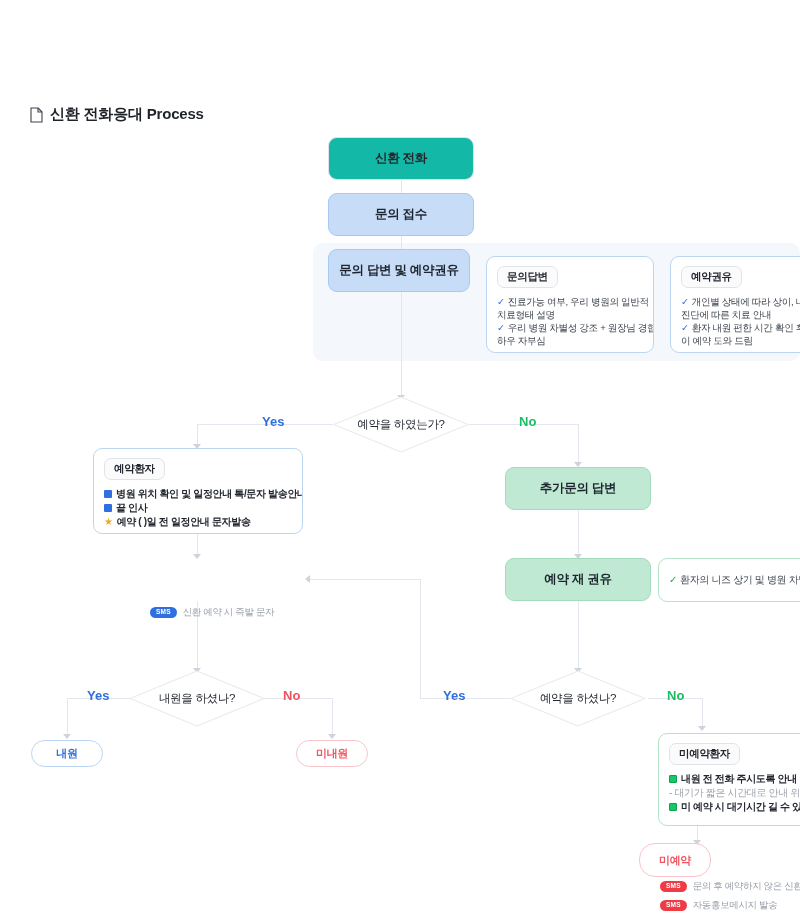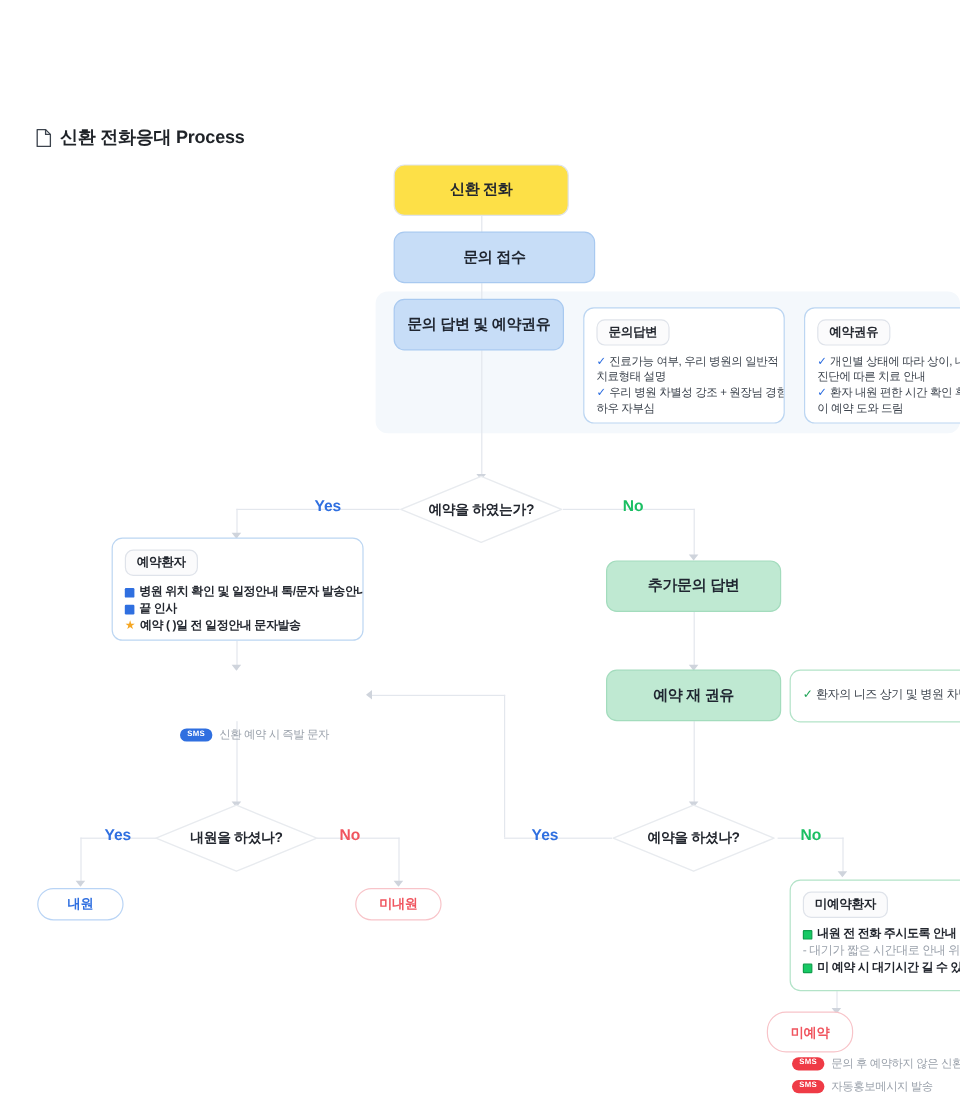--- a/index.html
+++ b/index.html
@@ -13,21 +13,21 @@
   
   .title-row{position:absolute;left:30px;top:105px;display:flex;align-items:center;gap:7px;}
   .doc-icon{width:13px;height:16px;position:relative;display:inline-block;}
   .doc-icon svg{display:block;}
   .title-text{font-size:15px;font-weight:bold;letter-spacing:-0.2px;color:#1f2328;}
 
   
   .node{position:absolute;box-sizing:border-box;display:flex;align-items:center;
         justify-content:center;text-align:center;border-radius:9px;
         font-size:12.5px;font-weight:bold;letter-spacing:-0.3px;}
-  .n-white{background:#fde047;border:1px solid #dfe3ea;color:#23272f;}
+  .n-white{background:#14b8a6;border:1px solid #dfe3ea;color:#23272f;}
   .n-blue{background:#c7ddf7;border:1px solid #a8c9f0;color:#1f2530;}
   .n-green{background:#bfe9d2;border:1px solid #a3dcbd;color:#1f2530;}
 
   
   .panel-bg{position:absolute;background:#f4f8fc;border-radius:10px;}
   .card{position:absolute;box-sizing:border-box;background:#ffffff;border-radius:9px;padding:9px 10px 10px 10px;overflow:hidden;}
   .card-blue{border:1px solid #bcd6f2;}
   .card-green{border:1px solid #b3e3c8;}
   .card-chip{display:inline-block;border:1px solid #dfe3ea;border-radius:7px;
              background:#fbfbfc;font-size:10.5px;font-weight:bold;letter-spacing:-0.3px;
@@ -41,21 +41,21 @@
   .sq-green{background:#17c964;border:1px solid #0f9f4c;box-sizing:border-box;}
   .star{color:#f5a623;flex:none;font-size:10px;}
   .bullet-line{font-size:10px;line-height:14px;letter-spacing:-0.35px;color:#23272f;
                display:flex;align-items:flex-start;gap:4px;white-space:nowrap;font-weight:bold;}
   .bullet-line.dim{color:#9aa1ab;font-weight:normal;padding-left:0;}
 
   
   .diamond-wrap{position:absolute;}
   .diamond-wrap svg{display:block;}
   .diamond-label{position:absolute;inset:0;display:flex;align-items:center;justify-content:center;
-                 font-size:11.5px;font-weight:bold;letter-spacing:-0.3px;color:#23272f;}
+                 font-size:11.5px;font-weight:normal;letter-spacing:-0.3px;color:#23272f;}
 
   
   .branch{position:absolute;font-size:13px;font-weight:bold;letter-spacing:0px;}
   .b-yes{color:#2f6fe0;}
   .b-no-green{color:#1bbf63;}
   .b-no-red{color:#f0555f;}
 
   
   .pill{position:absolute;box-sizing:border-box;display:flex;align-items:center;justify-content:center;
         border-radius:16px;font-size:11px;font-weight:bold;letter-spacing:-0.3px;background:#fff;}
@@ -140,21 +140,21 @@
   <div class="conn conn-h" style="left:67px;top:698px;width:63px;"></div>
   <div class="conn conn-v" style="left:67px;top:698px;height:40px;"></div>
   <div class="arrow arrow-down" style="left:63px;top:734px;"></div>
 
   <div class="conn conn-h" style="left:264px;top:698px;width:69px;"></div>
   <div class="conn conn-v" style="left:332px;top:698px;height:40px;"></div>
   <div class="arrow arrow-down" style="left:328px;top:734px;"></div>
 
   <div class="node n-white" style="left:328px;top:137px;width:146px;height:43px;">신환 전화</div>
 
-  <div class="node n-blue" style="left:328px;top:193px;width:168px;height:43px;">문의 접수</div>
+  <div class="node n-blue" style="left:328px;top:193px;width:146px;height:43px;">문의 접수</div>
 
   <div class="node n-blue" style="left:328px;top:249px;width:142px;height:43px;">문의 답변 및 예약권유</div>
 
   <div class="node n-green" style="left:505px;top:467px;width:146px;height:43px;">추가문의 답변</div>
 
   <div class="node n-green" style="left:505px;top:558px;width:146px;height:43px;">예약 재 권유</div>
 
 
   <div class="card card-blue" style="left:486px;top:256px;width:168px;height:97px;">
     <div class="card-chip">문의답변</div>

